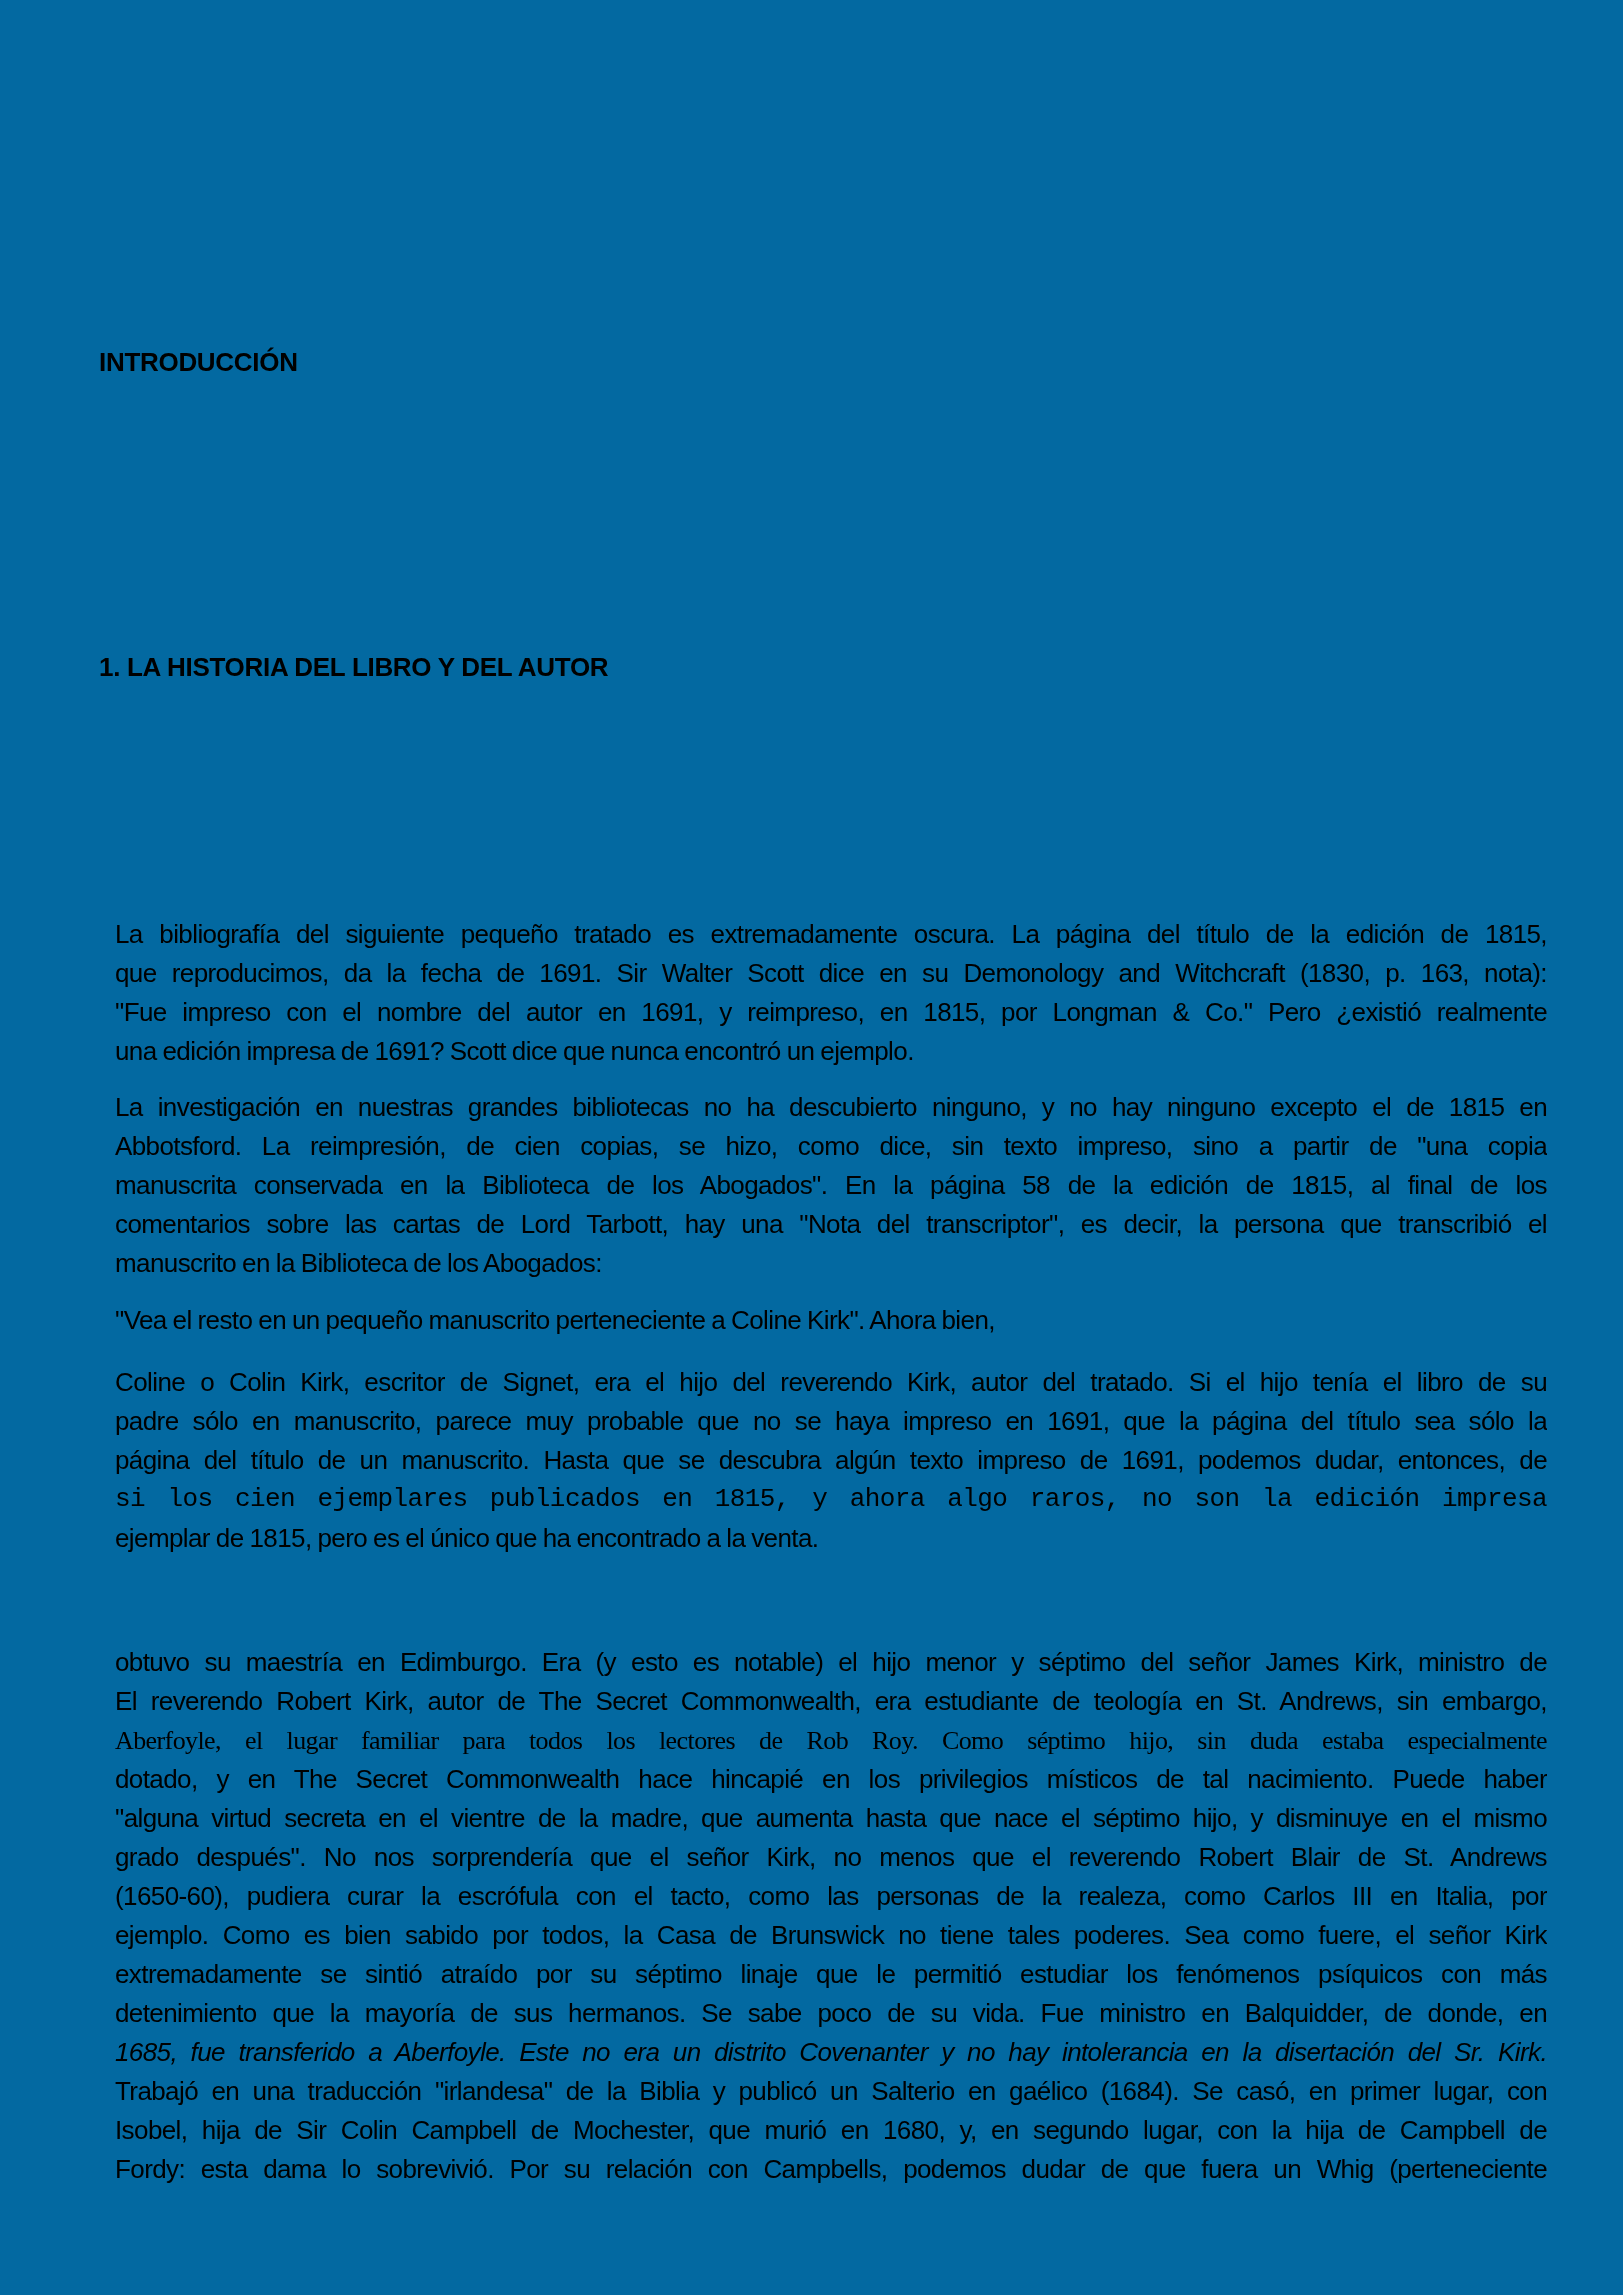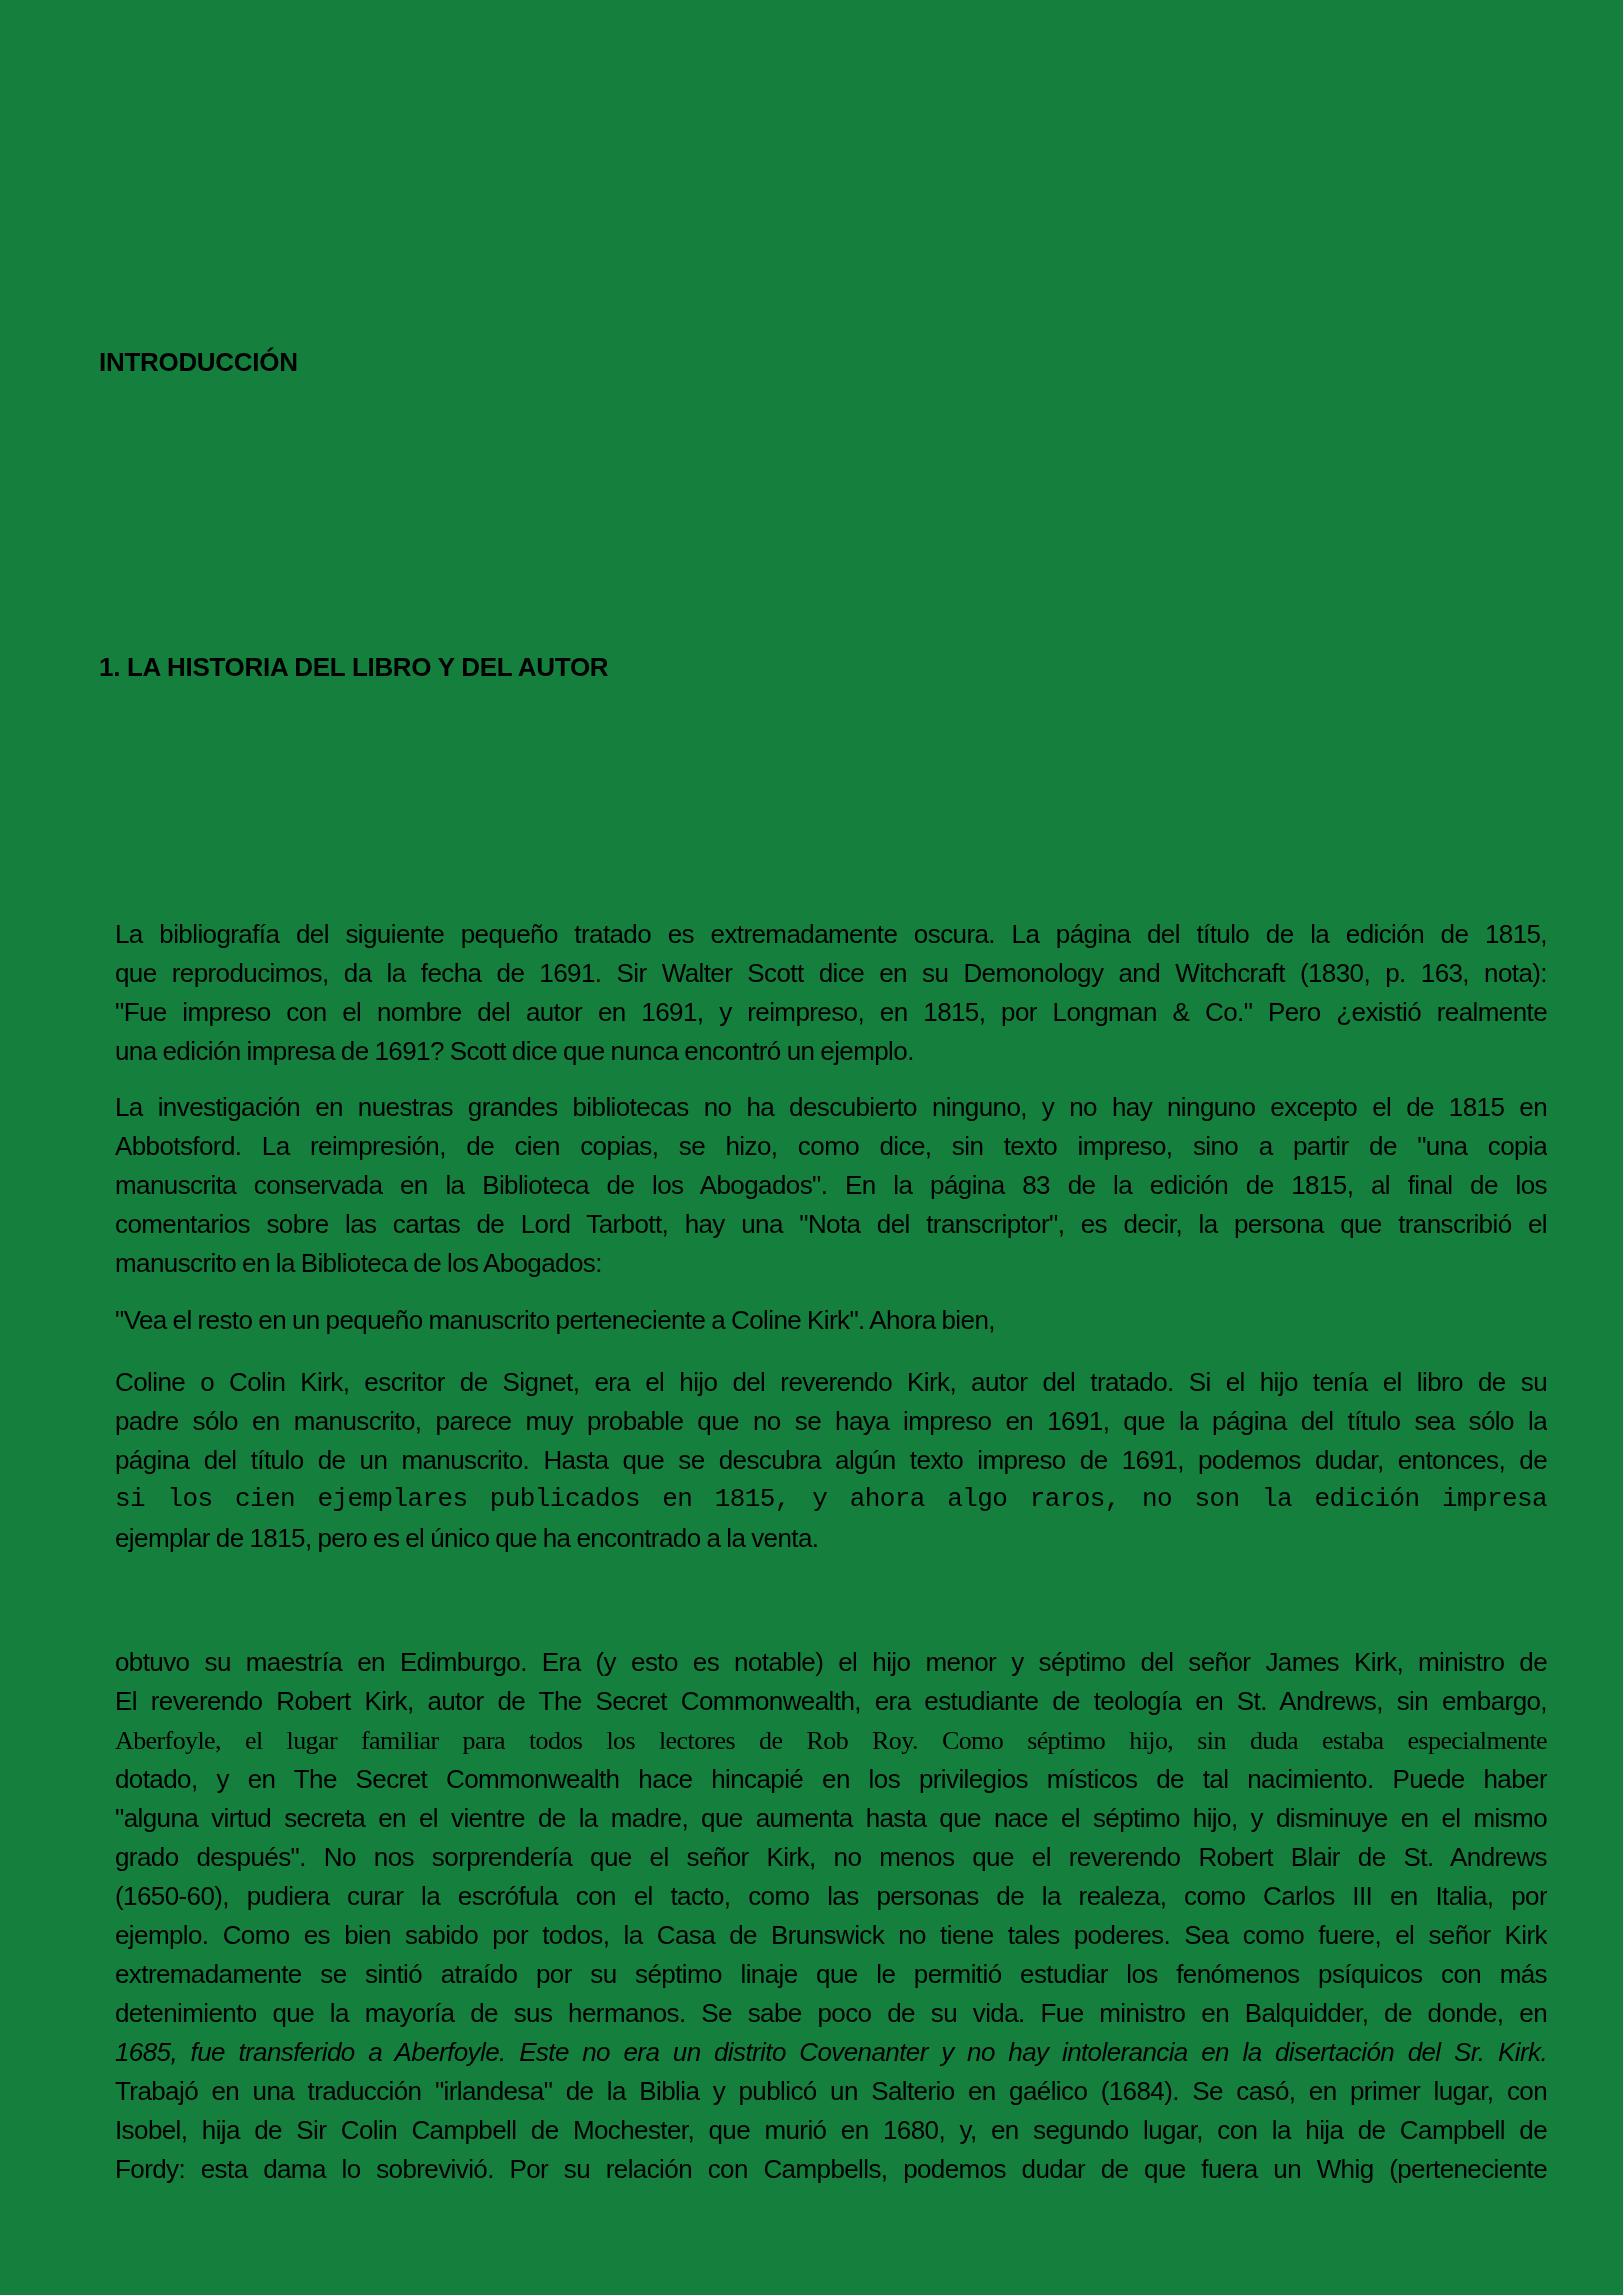--- a/index.html
+++ b/index.html
@@ -13,21 +13,21 @@
       position: relative;
       overflow: hidden;
       color: #000000;
       font-family: "Liberation Sans", "DejaVu Sans", sans-serif;
     }
     .page {
       position: absolute;
       left: 0; top: 0;
       width: 1623px;
       height: 2295px;
-      background: #15803d;
+      background: #0369a1;
     }
     .heading {
       position: absolute;
       left: 99px;
       margin: 0;
       font-weight: bold;
       font-size: 26px;
       line-height: 39px;
       letter-spacing: -0.3px;
       white-space: nowrap;
@@ -74,21 +74,21 @@
   <p class="para p1">
     <span class="line" style="white-space: normal;">La bibliografía del siguiente pequeño tratado es extremadamente oscura. La página del título de la edición de 1815,</span>
     <span class="line" style="white-space: normal;">que reproducimos, da la fecha de 1691. Sir Walter Scott dice en su Demonology and Witchcraft (1830, p. 163, nota):</span>
     <span class="line" style="white-space: normal;">"Fue impreso con el nombre del autor en 1691, y reimpreso, en 1815, por Longman &amp; Co." Pero ¿existió realmente</span>
     <span class="line last" style="white-space: nowrap;">una edición impresa de 1691? Scott dice que nunca encontró un ejemplo.</span>
   </p>
 
   <p class="para p2">
     <span class="line" style="white-space: normal;">La investigación en nuestras grandes bibliotecas no ha descubierto ninguno, y no hay ninguno excepto el de 1815 en</span>
     <span class="line" style="white-space: normal;">Abbotsford. La reimpresión, de cien copias, se hizo, como dice, sin texto impreso, sino a partir de "una copia</span>
-    <span class="line" style="white-space: normal;">manuscrita conservada en la Biblioteca de los Abogados". En la página 83 de la edición de 1815, al final de los</span>
+    <span class="line" style="white-space: normal;">manuscrita conservada en la Biblioteca de los Abogados". En la página 58 de la edición de 1815, al final de los</span>
     <span class="line" style="white-space: normal;">comentarios sobre las cartas de Lord Tarbott, hay una "Nota del transcriptor", es decir, la persona que transcribió el</span>
     <span class="line last" style="white-space: nowrap;">manuscrito en la Biblioteca de los Abogados:</span>
   </p>
 
   <p class="para p3">
     <span class="line last" style="white-space: nowrap;">"Vea el resto en un pequeño manuscrito perteneciente a Coline Kirk". Ahora bien,</span>
   </p>
 
   <p class="para p4">
     <span class="line" style="white-space: normal;">Coline o Colin Kirk, escritor de Signet, era el hijo del reverendo Kirk, autor del tratado. Si el hijo tenía el libro de su</span>

